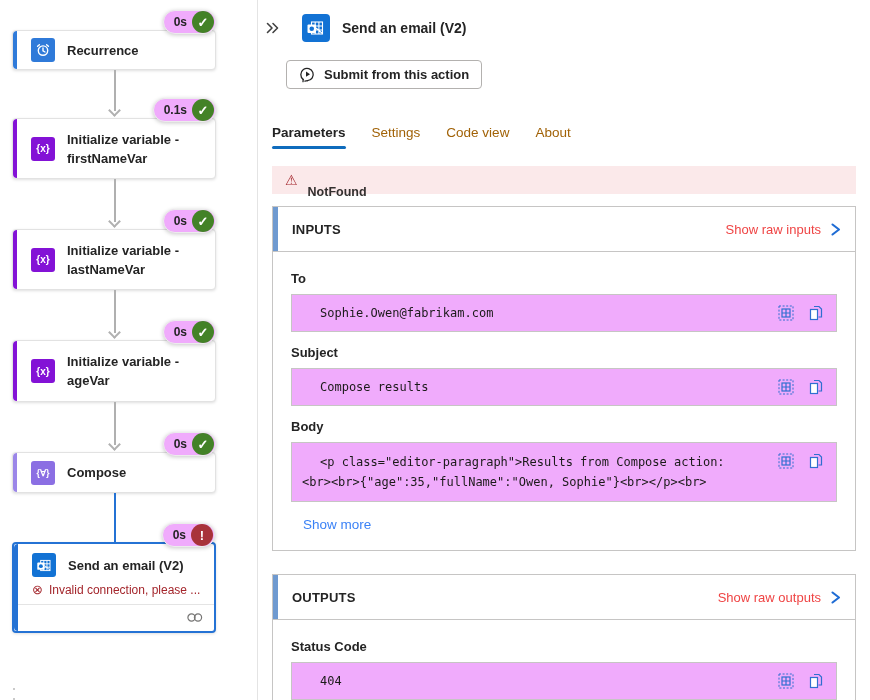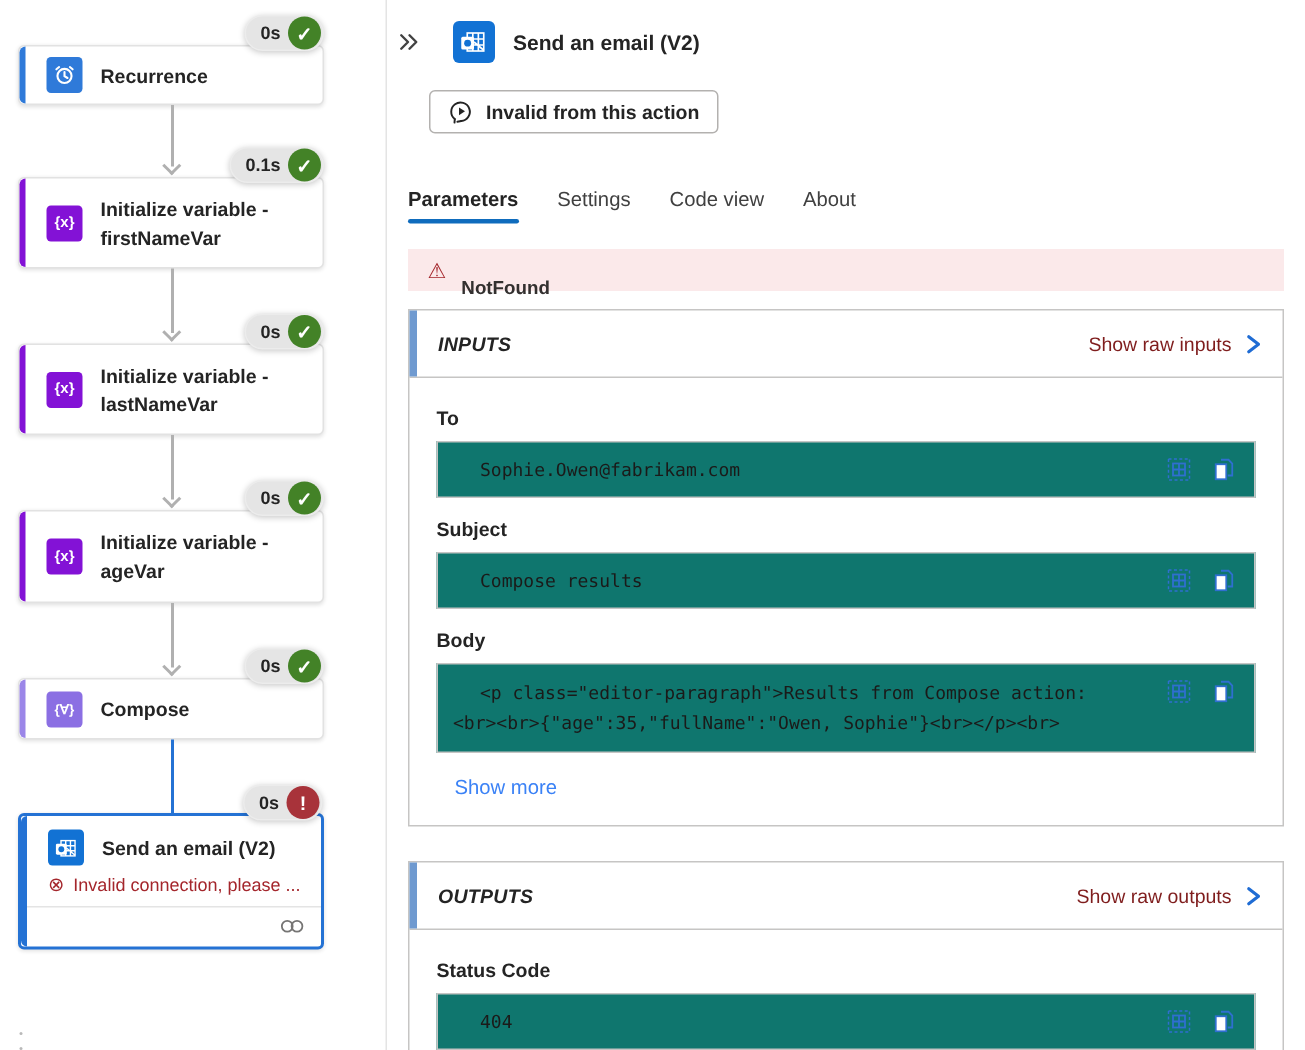--- a/index.html
+++ b/index.html
@@ -24,21 +24,21 @@
         display:block; padding-left:0; }
 
   .node-icon { width:24px; height:24px; border-radius:3px; flex-shrink:0;
     display:flex; align-items:center; justify-content:center; color:#fff; }
   .icon-recurrence { background:#2f7ad9; }
   .icon-variable   { background:#8312d6; font-size:10px; font-weight:700; }
   .icon-compose    { background:#8b6fe3; font-size:9px; font-weight:700; }
   .icon-outlook    { background:#1272d4; }
   .node-title { font-size:13px; font-weight:600; color:#242424; line-height:19px; padding-right:8px; }
 
-  .badge { position:absolute; top:-21px; right:-1px; height:24px; background:#e5e5e5;
+  .badge { position:absolute; top:-21px; right:-1px; height:24px; background:#f0abfc;
     border:1px solid #ececec; border-radius:12px; box-shadow:0 1px 4px rgba(0,0,0,.22);
     display:flex; align-items:center; gap:5px; padding:0 1px 0 10px; z-index:5; }
   .badge-time { font-size:12px; font-weight:700; color:#242424; }
   .badge-circle { width:22px; height:22px; border-radius:50%; color:#fff;
     display:flex; align-items:center; justify-content:center; font-size:13px; font-weight:700; }
   .badge-circle.success { background:#438227; }
   .badge-circle.error   { background:#a8333a; font-size:13px; }
 
   .edge { position:absolute; width:2px; background:#b0b0b0; left:114px; z-index:1; }
   .e1 { top:70px;  height:41px; }
@@ -66,42 +66,42 @@
   .collapse-btn { width:22px; height:22px; display:flex; align-items:center; justify-content:center; cursor:pointer; }
   .panel-op-icon { width:28px; height:28px; border-radius:4px; background:#1272d4;
     display:flex; align-items:center; justify-content:center; margin-left:6px; }
   .panel-title { font-size:14px; font-weight:600; }
 
   .submit-btn { display:flex; align-items:center; gap:8px; margin:18px 0 0 28px;
     height:29px; padding:0 12px; background:#fff; border:1px solid #b3b1af; border-radius:4px;
     font-family:inherit; font-size:13px; font-weight:600; color:#242424; cursor:pointer; }
 
   .tabs { display:flex; gap:26px; margin:36px 0 0 14px; }
-  .tab { position:relative; font-size:13.5px; color:#404040; padding-bottom:9px; cursor:pointer; }
+  .tab { position:relative; font-size:13.5px; color:#a16207; padding-bottom:9px; cursor:pointer; }
   .tab.active { color:#242424; font-weight:700; }
   .tab.active::after { content:""; position:absolute; left:0; right:0; bottom:0;
     height:3px; border-radius:2px; background:#0f6cbd; }
 
   .banner { display:flex; align-items:center; gap:10px; margin:17px 0 0 14px;
     width:584px; height:28px; background:#fbe9ea; padding-left:13px; }
   .banner-warn { color:#a4262c; font-size:14px; line-height:14px; }
   .banner-text { font-size:12.5px; font-weight:700; color:#33302f;margin-top:23px; }
 
   .card { margin:12px 0 0 14px; width:584px; border:1px solid #c6c5c4; background:#fff; }
   .card.outputs { margin-top:23px; }
   .card-header { position:relative; height:45px; display:flex; align-items:center;
     padding:0 14px 0 19px; border-bottom:1px solid #c6c5c4; }
   .card-header::before { content:""; position:absolute; left:0; top:0; bottom:0; width:5px; background:#6f9ad0; }
-  .card-heading { font-size:13px; font-weight:700; letter-spacing:.2px;font-style:italic; }
+  .card-heading { font-size:13px; font-weight:700; letter-spacing:.2px; }
   .card-spacer { flex:1; }
-  .raw-link { display:flex; align-items:center; gap:9px; font-size:13px; color:#7f1d1d; cursor:pointer; }
+  .raw-link { display:flex; align-items:center; gap:9px; font-size:13px; color:#ef4444; cursor:pointer; }
 
   .card-body { padding:17px 18px 4px 18px; }
   .field-label { font-size:13px; font-weight:600; margin:2px 0 8px 0; }
-  .field-box { position:relative; border:1px solid #c6c5c4; margin-bottom:13px; background:#0f766e; }
+  .field-box { position:relative; border:1px solid #c6c5c4; margin-bottom:13px; background:#f0abfc; }
   .field-value { font-family:"DejaVu Sans Mono", monospace; font-size:12px; color:#1b1a19;
     padding:11px 70px 11px 28px; white-space:nowrap; overflow:hidden; }
   .field-box.multiline .field-value { padding:9px 70px 9px 10px; line-height:20px; }
   .field-box.multiline .line1 { padding-left:18px; }
   .box-icons { position:absolute; top:10px; right:12px; display:flex; gap:14px; }
   .box-icons span { cursor:pointer; display:flex; }
 
   .show-more { font-size:13.5px; color:#3b82f6; margin:2px 0 14px 12px; cursor:pointer; display:inline-block; }
 </style>
 </head>
@@ -232,21 +232,21 @@
   </div>
 
   <button class="submit-btn">
     <span style="display:flex;">
       <svg width="17" height="17" viewBox="0 0 17 17" fill="none">
         <path d="M4.2 13.4 A6.2 6.2 0 1 1 8.5 14.7" stroke="#242424" stroke-width="1.3" stroke-linecap="round"></path>
         <path d="M8.5 14.7 l-2.6 .5 M4.2 13.4 l-.2 2.3" stroke="#242424" stroke-width="1.3" stroke-linecap="round"></path>
         <path d="M7 5.6 L11 8.2 L7 10.8 Z" fill="#242424"></path>
       </svg>
     </span>
-    <span>Invalid from this action</span>
+    <span>Submit from this action</span>
   </button>
 
   <div class="tabs">
     <span class="tab active">Parameters</span>
     <span class="tab">Settings</span>
     <span class="tab">Code view</span>
     <span class="tab">About</span>
   </div>
 
   <div class="banner">

